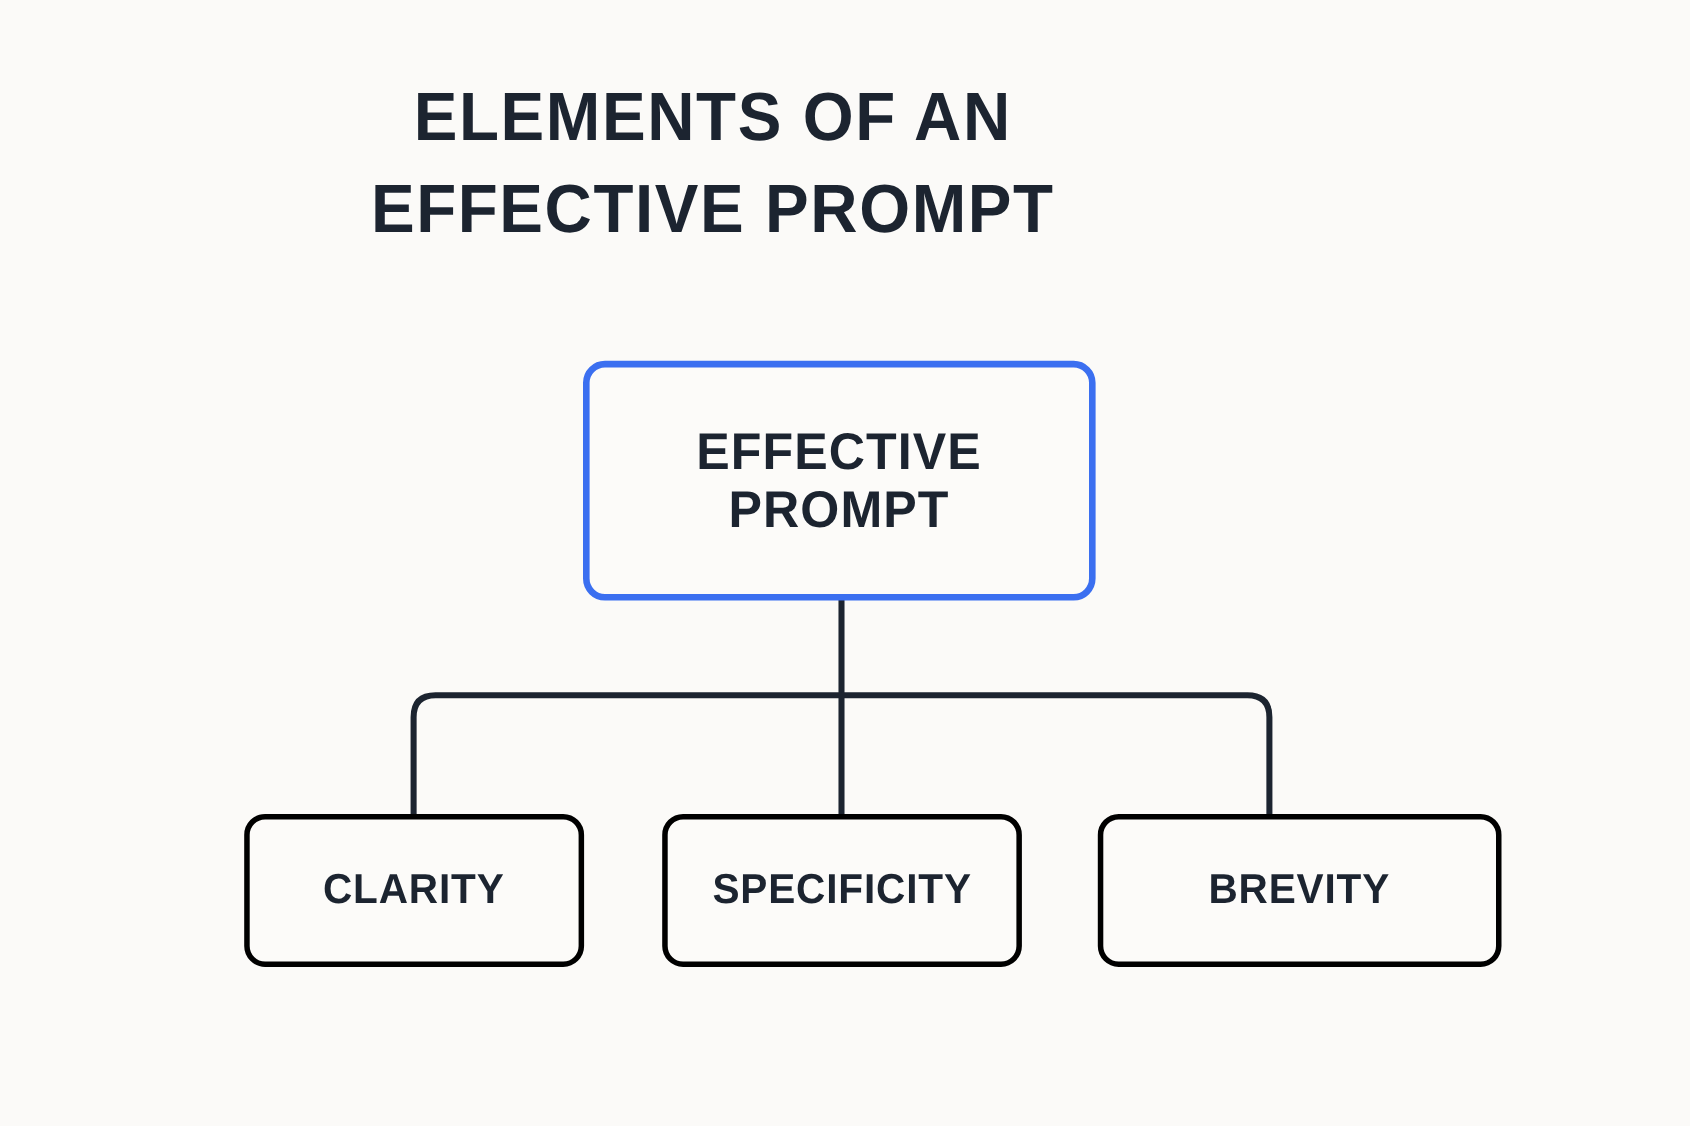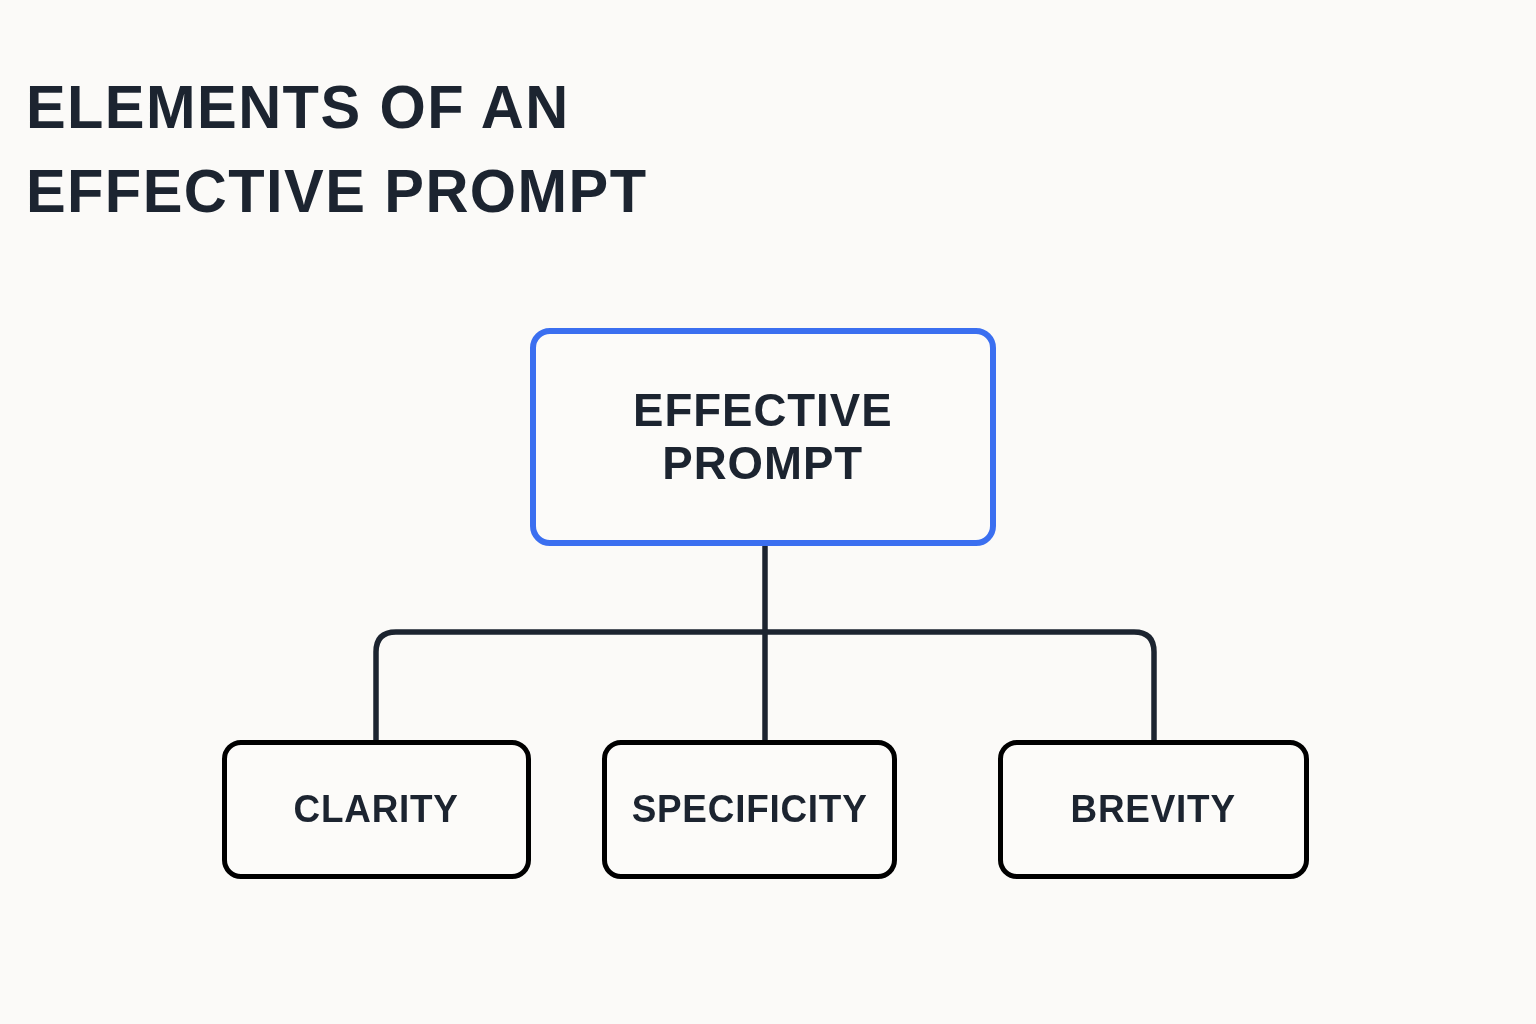--- a/index.html
+++ b/index.html
@@ -19,21 +19,21 @@
     height: 1024px;
     background: #FBFAF8;
   }
 
   
   #title-block {
     position: absolute;
     left: 0;
     top: 76px;
     width: 1296px;
-    text-align: left;
+    text-align: center;
     line-height: 1.0;
   }
   .title-line {
     display: block;
     font-family: "Liberation Sans", sans-serif;
     font-weight: bold;
     font-size: 62px;
     letter-spacing: 1.5px;
     color: #1C2430;
     transform: scaleX(0.96);
@@ -93,22 +93,22 @@
     border: 5px solid #000000;
     border-radius: 19px;
     z-index: 3;
   }
   .child-node .node-label {
     font-size: 38px;
     letter-spacing: 0.8px;
   }
 
   #child-node-0 { left: 222px; width: 309px; }
-  #child-node-1 { left: 602px; width: 295px; }
-  #child-node-2 { left: 998px; width: 311px; }
+  #child-node-1 { left: 602px; width: 327px; }
+  #child-node-2 { left: 998px; width: 367px; }
 </style>
 </head>
 <body>
 
 <div id="canvas">
 
   <div id="title-block">
     <span class="title-line">ELEMENTS OF AN</span>
     <span class="title-line">EFFECTIVE PROMPT</span>
   </div>

